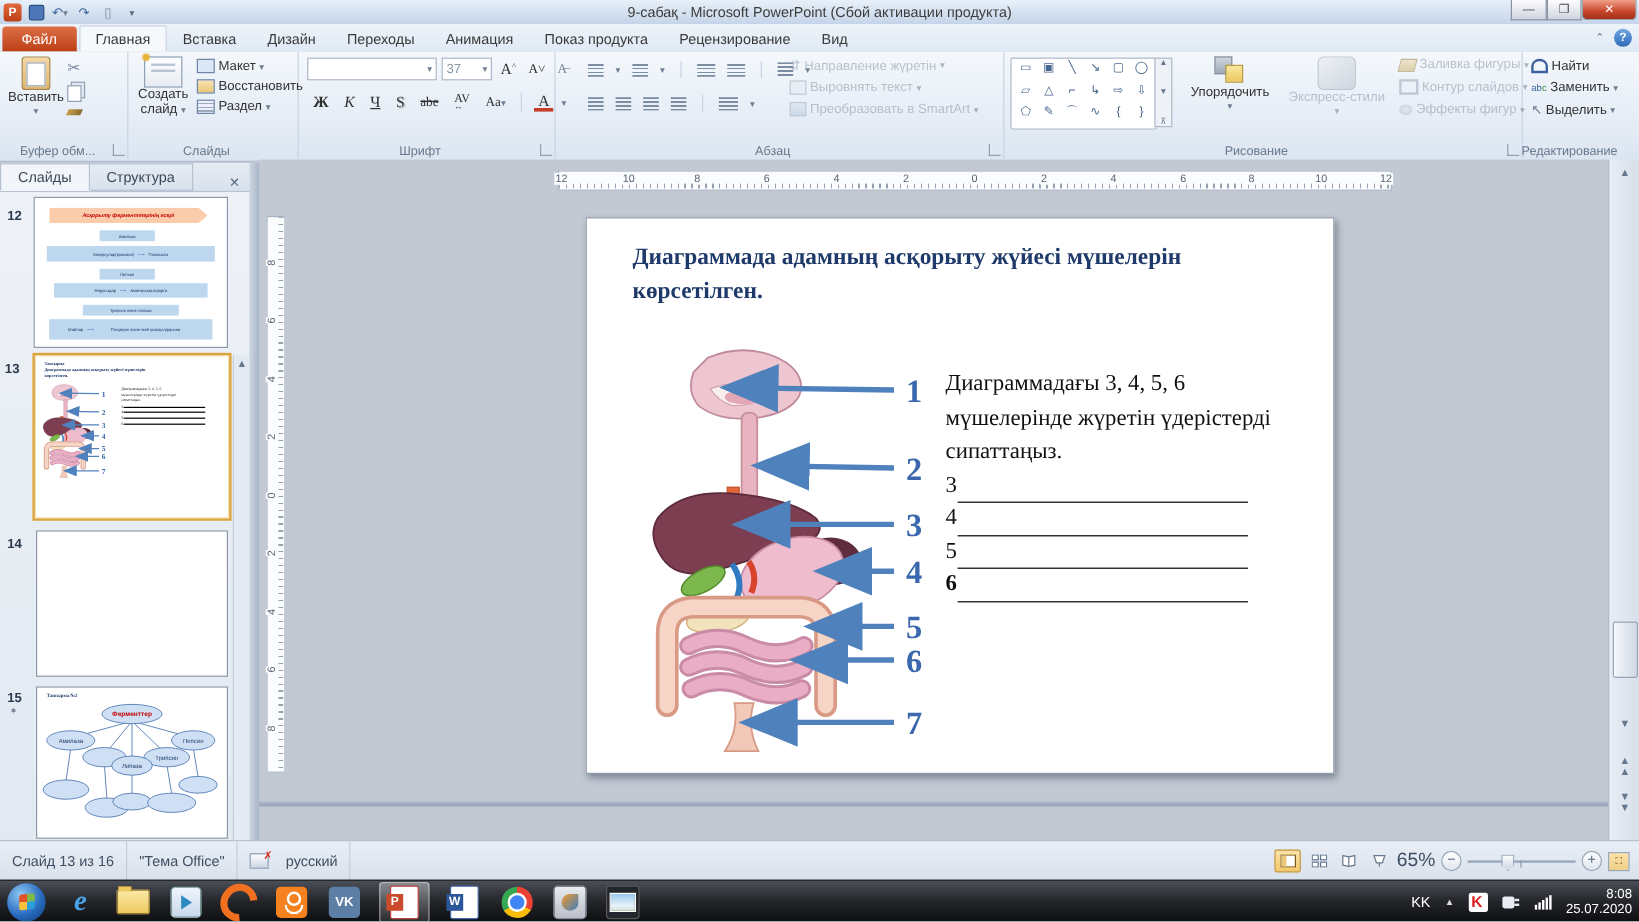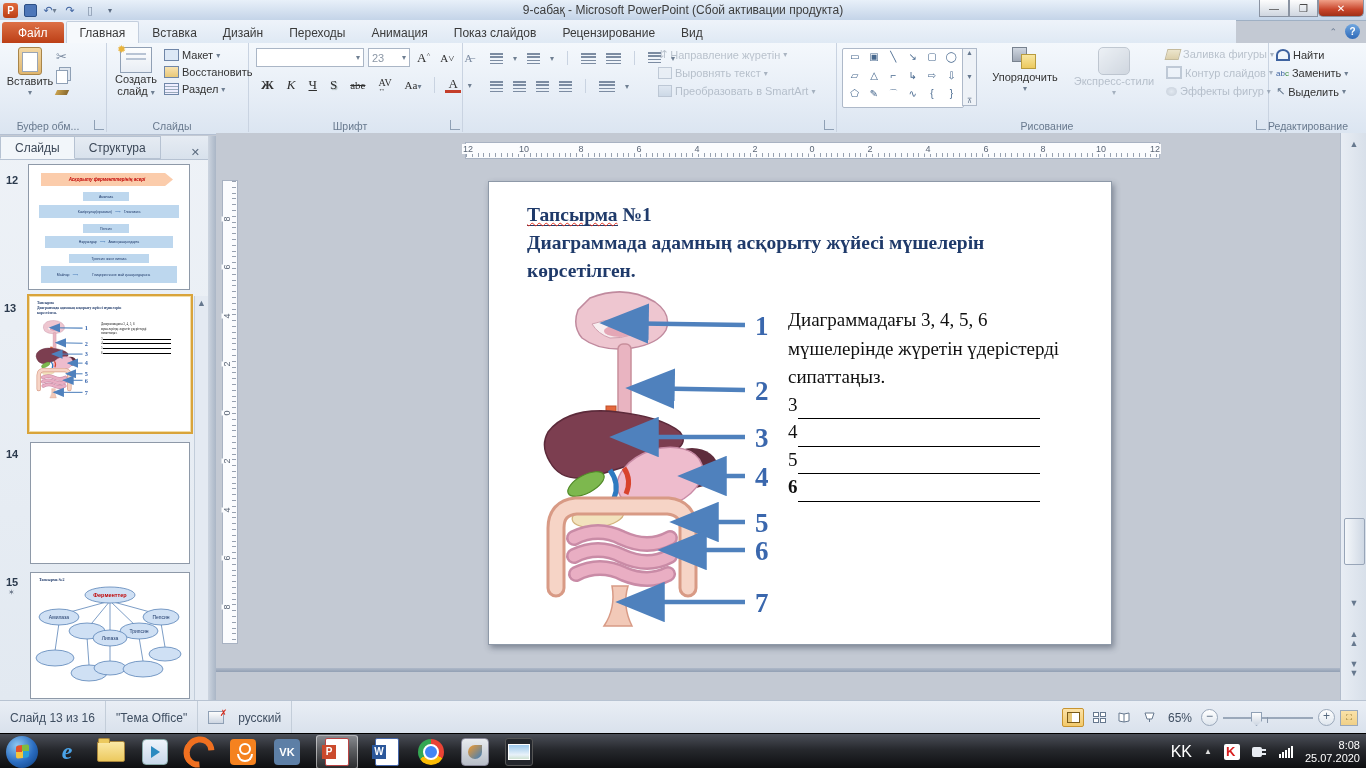--- a/index.html
+++ b/index.html
@@ -10,21 +10,21 @@
   #titlebar{left:0;top:0;width:1366px;height:20px;background:linear-gradient(#e8f0f9,#c4d4e8);border-bottom:1px solid #9fb0c4}
   #title-text{left:0;top:0;width:100%;text-align:center;line-height:20px;color:#3c3c3c;font-size:12px}
   .qat{display:flex;gap:4px;align-items:center;left:3px;top:2px;height:16px}
   .qat .ic{width:16px;height:15px;display:flex;align-items:center;justify-content:center;font-size:11px;color:#3f63a0}
   .ppt-logo{width:15px;height:15px;background:linear-gradient(#e06a3c,#bc3f16);border-radius:3px;color:#fff;font-weight:bold;font-size:10px;display:flex;align-items:center;justify-content:center}
   .floppy{width:11px;height:11px;background:#4d76b8;border-radius:2px;border:1px solid #2c4f86}
   #winbtns{right:2px;top:0;display:flex}
   #winbtns div{height:16px;border:1px solid #8a93a2;border-top:none;display:flex;align-items:center;justify-content:center;color:#4a4a4a;font-size:10px;background:linear-gradient(#fdfdfd,#cfd6e0)}
   #btn-close{width:44px;background:linear-gradient(#f0a088,#c8452b 60%,#a03018)!important;color:#fff!important;border-radius:0 0 5px 5px}
   
-  #tabrow{left:0;top:20px;width:1236px;height:23px;background:linear-gradient(#eef3fa,#dfe9f4)}
+  #tabrow{left:0;top:20px;width:1366px;height:23px;background:linear-gradient(#eef3fa,#dfe9f4)}
   .tabs{display:flex;align-items:flex-end;height:23px;padding-left:2px}
   .tab{padding:4px 13px 3px;color:#3a3a3a;font-size:12px}
   .tab.active{background:#f6f9fc;border:1px solid #c3cedd;border-bottom:none;border-radius:2px 2px 0 0}
   .tab.file{background:linear-gradient(#dd7046,#bc3f16);color:#fff;border-radius:3px 3px 0 0;margin-right:2px;padding:4px 16px 3px}
   #collapse-help{right:6px;top:24px;display:flex;gap:8px;align-items:center}
   #chevron-up{color:#6a7a90;font-size:9px}
   #help-btn{width:15px;height:15px;border-radius:50%;background:linear-gradient(#6fa6e0,#2f6ab8);color:#fff;font-weight:bold;font-size:10px;display:flex;align-items:center;justify-content:center}
   
   #ribbon{left:0;top:43px;width:1366px;height:91px;background:linear-gradient(#f4f8fc,#e6edf6 60%,#dbe5f1);border-bottom:1px solid #b4c0d2}
   .grp{position:absolute;top:0;height:89px;border-right:1px solid #c9d3e1}
@@ -73,21 +73,21 @@
   #notes-split{left:216px;top:668px;width:1124px;height:4px;background:linear-gradient(#aeb8c8,#92a0b4)}
   #notes{left:216px;top:672px;width:1124px;height:28px;background:#fff;border-top:1px solid #98a3b3}
   
   #statusbar{left:0;top:700px;width:1366px;height:33px;background:linear-gradient(#e9eef5,#d9e1ec);border-top:1px solid #b8c3d2;color:#3f4e61}
   .stseg{display:flex;align-items:center;height:100%;padding:0 10px;border-right:1px solid #c3cdd9;font-size:12px}
   .viewbtn{width:20px;height:17px;display:flex;align-items:center;justify-content:center}
   .viewbtn.on{background:linear-gradient(#fbe2a8,#f3c96a);border:1px solid #c89430;border-radius:2px}
   
   #taskbar{left:0;top:733px;width:1366px;height:35px;background:linear-gradient(#4b4f58,#26282d 45%,#0c0d0f);border-top:1px solid #000}
   .tbi{width:30px;height:30px;display:flex;align-items:center;justify-content:center}
-  .tray{color:#fff;font-size:16px}
+  .tray{color:#fff;font-size:12px}
   .sigbars{display:flex;align-items:flex-end;gap:1px}
   .sigbars i{display:block;width:2px;background:#fff}
   .ovaltxt{font-size:5px;fill:#1f3a6a}
 </style>
 </head>
 <body>
 
 <div id="app">
 
   <div id="titlebar" class="a">
@@ -110,21 +110,21 @@
   </div>
 
   <div id="tabrow" class="a">
     <div class="tabs">
       <span class="tab file">Файл</span>
       <span class="tab active">Главная</span>
       <span class="tab">Вставка</span>
       <span class="tab">Дизайн</span>
       <span class="tab">Переходы</span>
       <span class="tab">Анимация</span>
-      <span class="tab">Показ слайдов</span>
+      <span class="tab">Показ продукта</span>
       <span class="tab">Рецензирование</span>
       <span class="tab">Вид</span>
     </div>
   </div>
   <div id="collapse-help" class="a">
     <span id="chevron-up">⌃</span>
     <span id="help-btn">?</span>
   </div>
 
   <div id="ribbon" class="a">
@@ -175,21 +175,21 @@
       <div class="grp-label">Слайды</div>
     </div>
 
     <div class="grp" style="left:248px;width:214px">
       <div class="a" style="left:8px;top:5px;display:flex;gap:4px;align-items:center">
         <span class="combo" style="width:100px">
             <span></span>
             <span class="caret">▾</span>
           </span>
         <span class="combo" style="width:34px">
-            <span>23</span>
+            <span>37</span>
             <span class="caret">▾</span>
           </span>
         <span class="fbtn">A<sup style="font-size:7px">˄</sup></span>
         <span class="fbtn gray" style="font-size:11px">A˅</span>
         <span class="fbtn" style="font-size:11px;color:#7a8aa0">A̶</span>
       </div>
       <div class="a" style="left:10px;top:34px;display:flex;gap:7px;align-items:center">
         <span class="fbtn" style="font-weight:bold">Ж</span>
         <span class="fbtn" style="font-style:italic">К</span>
         <span class="fbtn" style="text-decoration:underline">Ч</span>
@@ -237,20 +237,21 @@
             <i style="width:12px;height:10px;border:1px solid #9aa8ba;background:#e6ecf3"></i>
             <span>Выровнять текст</span>
             <span class="caret">▾</span>
           </span>
         <span class="sm gray">
             <i style="width:12px;height:10px;border:1px solid #9aa8ba;background:linear-gradient(#d8e2ee,#b8c8da)"></i>
             <span>Преобразовать в SmartArt</span>
             <span class="caret">▾</span>
           </span>
       </div>
+      <div class="grp-label">Абзац</div>
       <div class="dlg"></div>
     </div>
 
     <div class="grp" style="left:836px;width:432px">
       <div class="a shapebox" style="left:6px;top:5px;width:116px;height:56px">
         <span>▭</span>
           <span>▣</span>
           <span>╲</span>
           <span>↘</span>
           <span>▢</span>
@@ -510,21 +511,20 @@
     <span class="rvnum" style="top:227px">0</span>
       <span class="rvnum" style="top:275px">2</span>
     <span class="rvnum" style="top:324px">4</span>
       <span class="rvnum" style="top:372px">6</span>
     <span class="rvnum" style="top:421px">8</span>
   </div>
 
   <div id="slide" class="a"></div>
 
   <div id="slide-title" class="a serif">
-    <div><span class="sq">Тапсырма</span><span>  №1</span></div>
     <div>Диаграммада адамның асқорыту жүйесі мүшелерін</div>
     <div>көрсетілген.</div>
   </div>
 
   <svg id="main-diagram" class="a" style="left:540px;top:290px" width="250" height="345" viewBox="0 0 250 345">
     <defs>
       <marker id="ah" markerWidth="11" markerHeight="9" refX="9.5" refY="4.5" orient="auto">
         <path d="M0,0 L11,4.5 L0,9 Z" fill="#4f81bd"></path>
       </marker>
     </defs>
@@ -645,21 +645,21 @@
               <path d="M1,1 L6,2 L11,1 L11,9 L6,10 L1,9 Z" fill="#fff" stroke="#66788e"></path>
               <line x1="6" y1="2" x2="6" y2="10" stroke="#66788e"></line>
             </svg>
           </span>
         <span class="viewbtn">
             <svg width="13" height="11">
               <path d="M2,1 L11,1 L9,7 L4,7 Z" fill="#fff" stroke="#66788e"></path>
               <line x1="6.5" y1="7" x2="6.5" y2="10" stroke="#66788e"></line>
             </svg>
           </span>
-        <span style="font-size:12px;width:32px;text-align:center">65%</span>
+        <span style="font-size:16px;width:32px;text-align:center">65%</span>
         <span style="width:15px;height:15px;border:1px solid #9aa8ba;border-radius:50%;background:linear-gradient(#fff,#dfe6ee);text-align:center;line-height:13px;color:#55687e">−</span>
         <span style="position:relative;width:90px;height:15px">
           <i style="position:absolute;left:0;top:7px;width:90px;height:2px;background:#9aa8ba"></i>
           <i style="position:absolute;left:44px;top:7px;width:1px;height:6px;background:#8a98ab"></i>
           <i style="position:absolute;left:28px;top:2px;width:9px;height:12px;background:linear-gradient(#fdfdfd,#cdd6e2);border:1px solid #8fa0b5;clip-path:polygon(0 0,100% 0,100% 65%,50% 100%,0 65%)"></i>
         </span>
         <span style="width:15px;height:15px;border:1px solid #9aa8ba;border-radius:50%;background:linear-gradient(#fff,#dfe6ee);text-align:center;line-height:13px;color:#55687e">+</span>
         <span style="width:16px;height:14px;border:1px solid #9aa8ba;background:linear-gradient(#fbe2a8,#f0d088);display:inline-flex;align-items:center;justify-content:center;font-size:8px;color:#7a6018">⛶</span>
       </span>
     </div>

